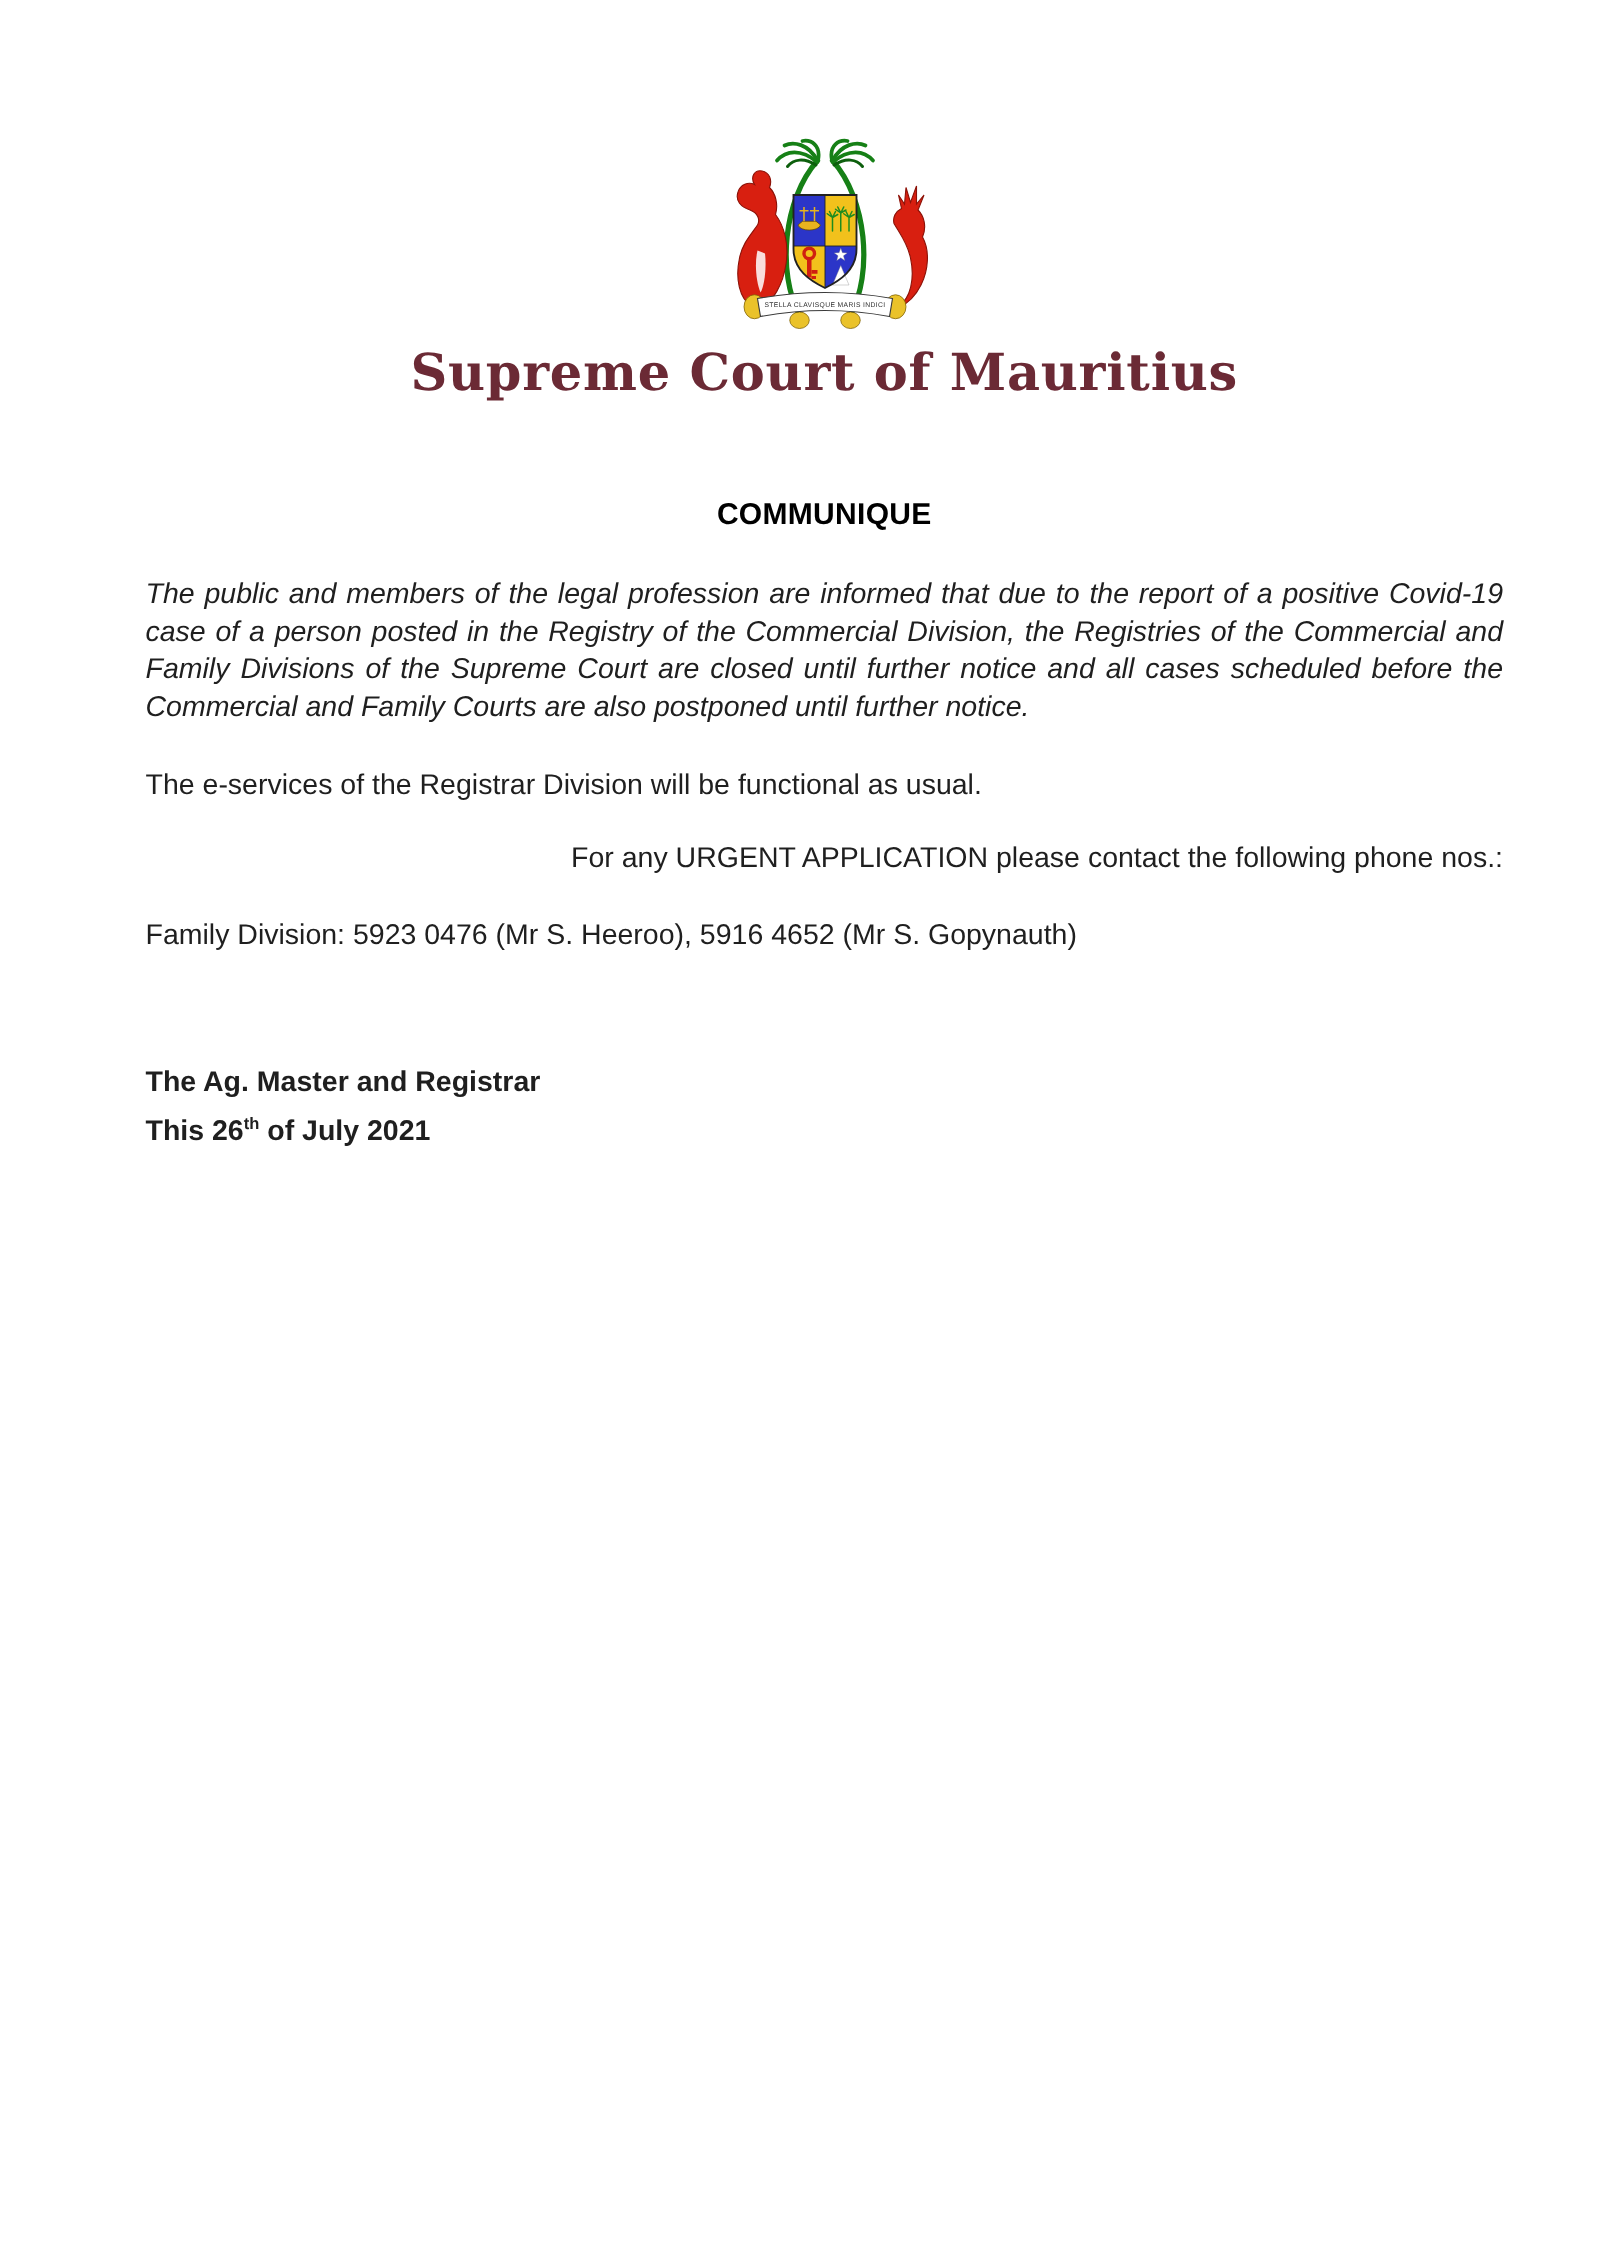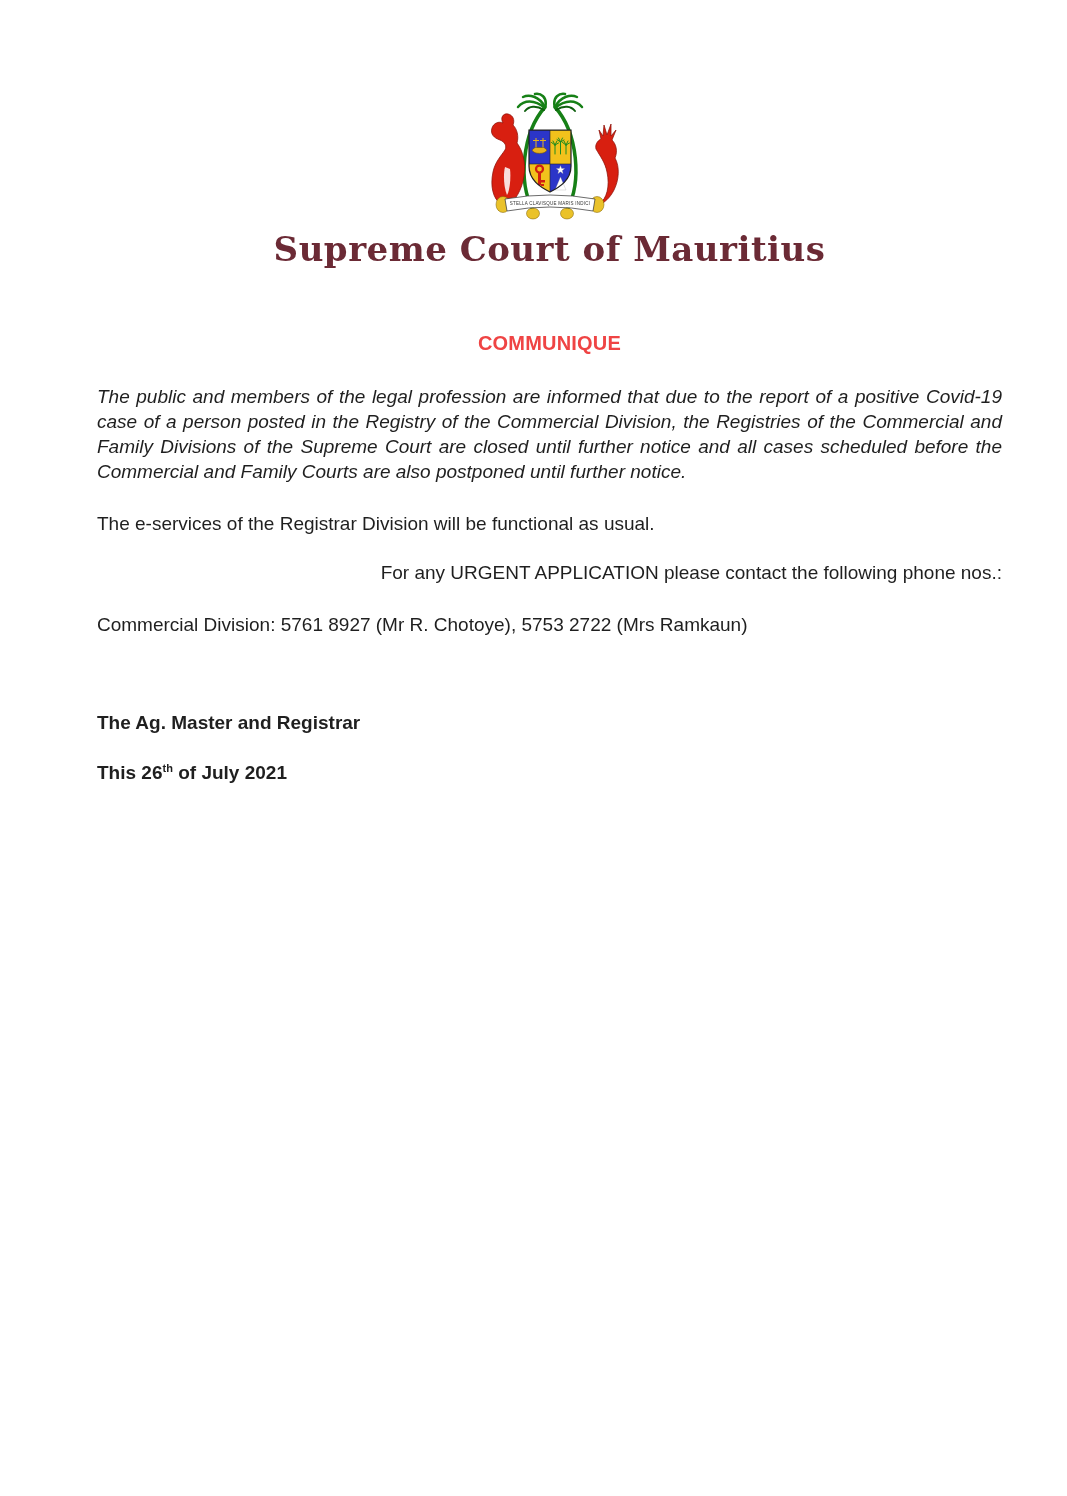--- a/index.html
+++ b/index.html
@@ -32,33 +32,33 @@
     color:#6b2a35;
   }
 
   .heading {
     margin-top:62px;
     text-align:center;
     font-size:20px;
     line-height:20px;
     font-weight:bold;
     letter-spacing:0.2px;
-    color:#ef4444;
+    color:#000000;
   }
 
   .body-text { font-size:19px; line-height:25px; }
 
   .p-covid      { margin-top:31px; text-align:justify;font-style:italic; }
   .p-eservices  { margin-top:27px; }
   .p-urgent     { margin-top:24px;text-align:right; }
   .p-family     { margin-top:26px; }
   .p-commercial { margin-top:27px; }
 
   .sig-name { margin-top:73px; font-weight:bold; }
-  .sig-date { margin-top:25px; font-weight:bold; }
+  .sig-date { margin-top:8px; font-weight:bold; }
   .sig-date sup { font-size:0.58em; line-height:0; vertical-align:super; }
 </style>
 </head>
 <body>
 
 <div class="page">
   <div class="content">
 
     <div class="emblem-wrap">
       <svg viewBox="0 0 300 264" width="150" height="132" xmlns="http://www.w3.org/2000/svg">
@@ -142,19 +142,19 @@
       </svg>
     </div>
 
     <div class="doc-title">Supreme Court of Mauritius</div>
 
     <div class="heading">COMMUNIQUE</div>
 
     <p class="body-text p-covid">The public and members of the legal profession are informed that due to the report of a positive Covid-19 case of a person posted in the Registry of the Commercial Division, the Registries of the Commercial and Family Divisions of the Supreme Court are closed until further notice and all cases scheduled before the Commercial and Family Courts are also postponed until further notice.</p>
     <p class="body-text p-eservices">The e-services of the Registrar Division will be functional as usual.</p>
     <p class="body-text p-urgent">For any URGENT APPLICATION please contact the following phone nos.:</p>
-    <p class="body-text p-commercial">Commercial Division: 5761 8927 (Mr R. Chotoye), 5753 2722 (Mrs Ramkaun)</p>
+    <p class="body-text p-family">Family Division: 5923 0476 (Mr S. Heeroo), 5916 4652 (Mr S. Gopynauth)</p>
 
     <p class="body-text sig-name">The Ag. Master and Registrar</p>
     <p class="body-text sig-date"><span>This 26</span><sup>th</sup><span> of July 2021</span></p>
 
   </div>
 </div>
 
 </body></html>

